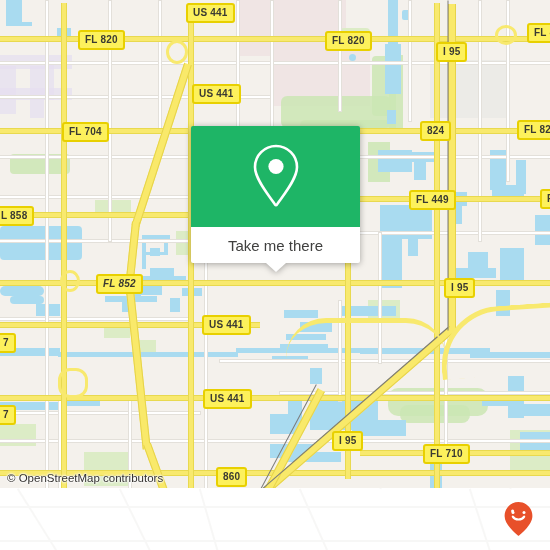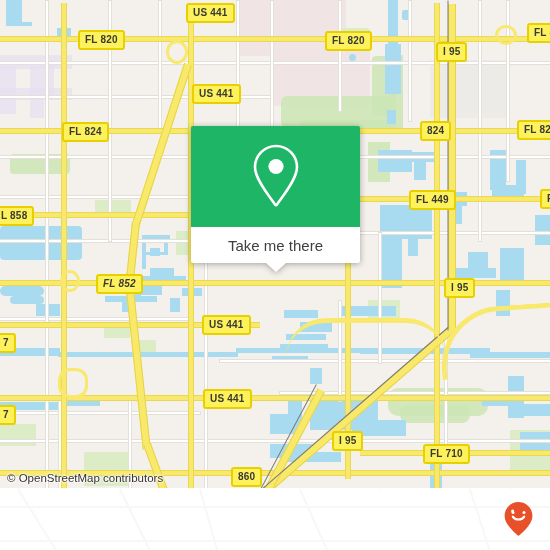--- a/index.html
+++ b/index.html
@@ -299,35 +299,35 @@
     <div style="position:absolute;left:440px;top:306px;width:120px;height:70px;border-top:5px solid #f8e96e;border-left:5px solid #f8e96e;border-radius:60px 0 0 0;transform:rotate(-4deg);background:transparent;"></div>
     <div style="position:absolute;left:286px;top:318px;width:160px;height:40px;border-top:5px solid #f8e96e;border-radius:40px 40px 0 0;background:transparent;"></div>
 
     <div id="shields">
         <div class="shield" style="left: 186px; top: 3px;">US 441</div>
         <div class="shield" style="left: 78px; top: 30px;">FL 820</div>
         <div class="shield" style="left: 325px; top: 31px;">FL 820</div>
         <div class="shield" style="left: 436px; top: 42px;">I 95</div>
         <div class="shield" style="left: 527px; top: 23px;">FL 8</div>
         <div class="shield" style="left: 192px; top: 84px;">US 441</div>
-        <div class="shield" style="left: 62px; top: 122px;">FL 824</div>
+        <div class="shield" style="left: 62px; top: 122px;">FL 704</div>
         <div class="shield" style="left: 420px; top: 121px;">824</div>
         <div class="shield" style="left: 517px; top: 120px;">FL 82</div>
         <div class="shield" style="left: -6px; top: 206px;">L 858</div>
         <div class="shield" style="left: 409px; top: 190px;">FL 449</div>
         <div class="shield" style="left: 540px; top: 189px;">F</div>
         <div class="shield" style="left: 96px; top: 274px; font-style: italic;">FL 852</div>
         <div class="shield" style="left: 444px; top: 278px;">I 95</div>
         <div class="shield" style="left: -4px; top: 333px;">7</div>
         <div class="shield" style="left: 202px; top: 315px;">US 441</div>
         <div class="shield" style="left: -4px; top: 405px;">7</div>
         <div class="shield" style="left: 203px; top: 389px;">US 441</div>
         <div class="shield" style="left: 332px; top: 431px;">I 95</div>
         <div class="shield" style="left: 423px; top: 444px;">FL 710</div>
-        <div class="shield" style="left: 216px; top: 467px; margin-left: 15px;">860</div>
+        <div class="shield" style="left: 216px; top: 467px;">860</div>
       </div>
 
     <div id="osm-credit">© OpenStreetMap contributors</div>
 
     <div id="popup">
       <div id="popup-head">
         <svg width="54" height="70" viewBox="0 0 54 70">
           <path d="M27 4 C15.4 4 6 13.4 6 25 C6 38 22 56 26.2 62.8 C26.6 63.4 27.4 63.4 27.8 62.8 C32 56 48 38 48 25 C48 13.4 38.6 4 27 4 Z" fill="none" stroke="#ffffff" stroke-width="2.6"></path>
           <circle cx="27" cy="24.5" r="7.6" fill="#ffffff"></circle>
         </svg>

